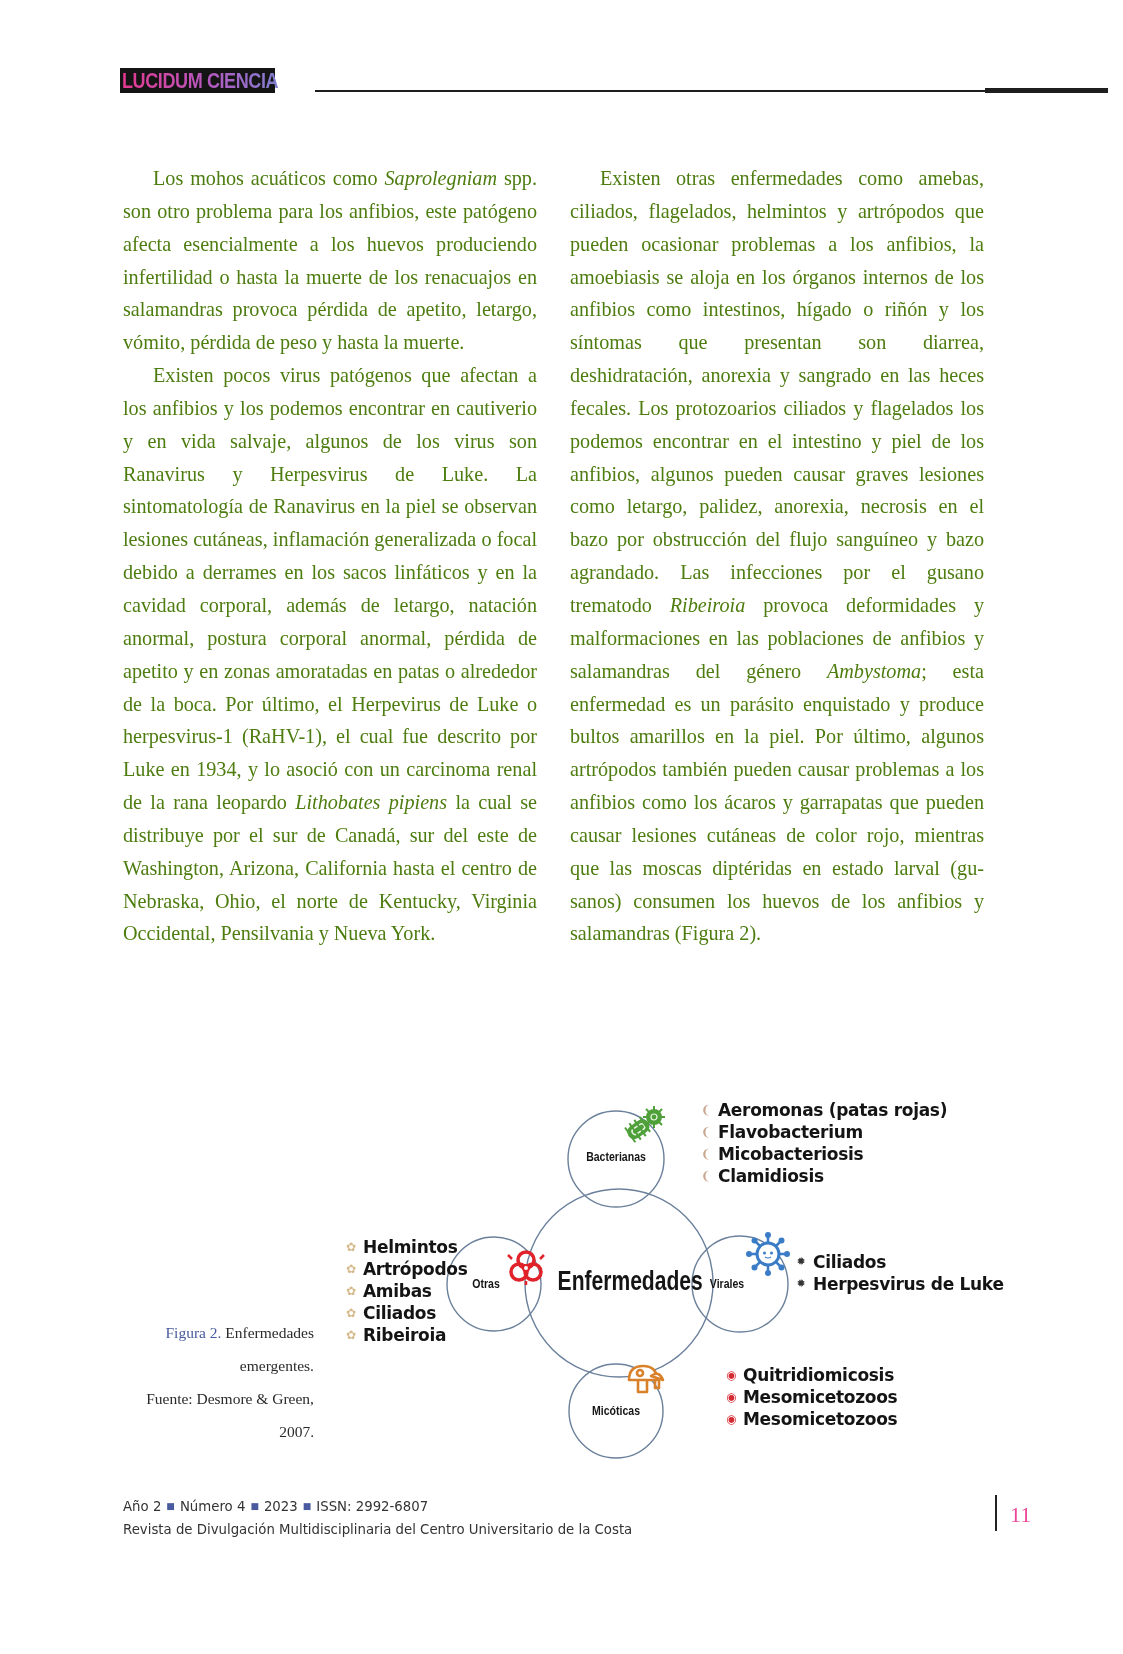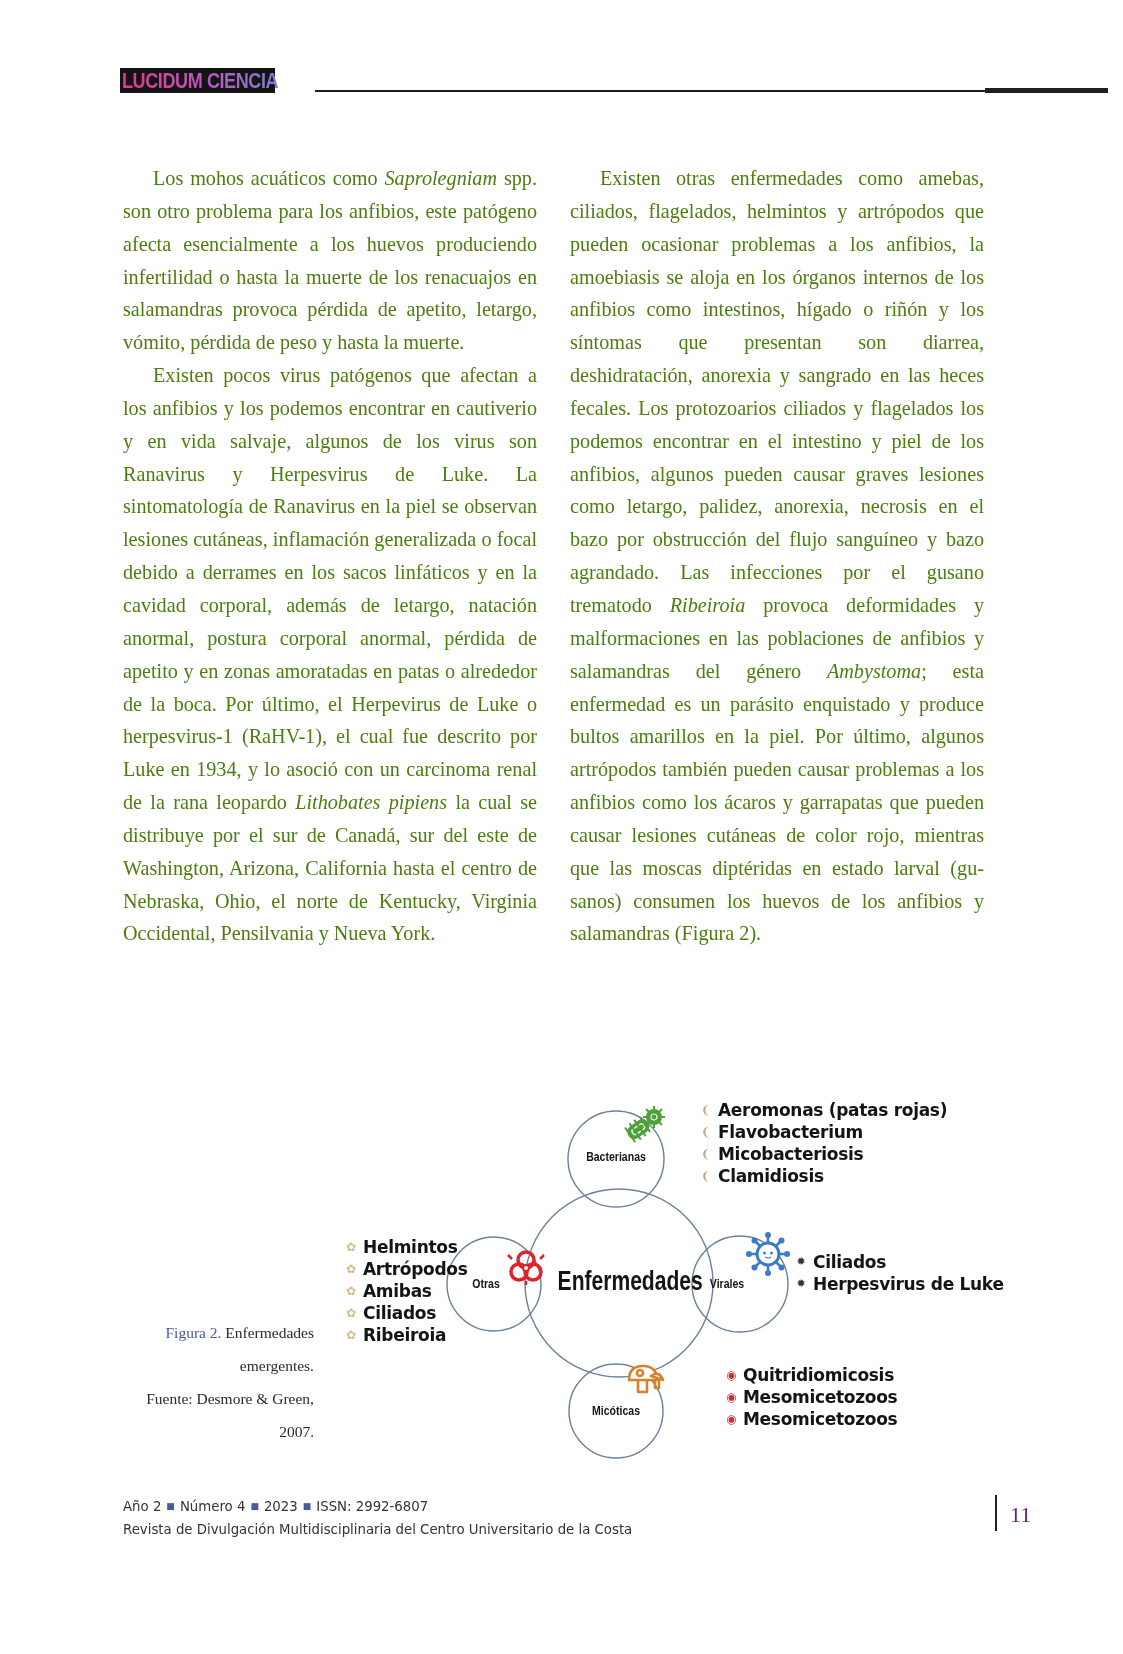--- a/index.html
+++ b/index.html
@@ -31,21 +31,21 @@
   .bullet { display: inline-block; width: 12px; margin-right: 6px; text-align: center; font-size: 12px; font-weight: normal; }
   .bullet-bact { color: #c9a68e; }
   .bullet-vir { color: #333; font-size: 11px; }
   .bullet-myc { color: #d42b33; }
   .bullet-otr { color: #d6b98a; font-size: 12px; }
 
   .footer-line1 { position: absolute; left: 123px; top: 1499px; font-family: "DejaVu Sans", sans-serif; font-size: 13.3px; color: #333; white-space: nowrap; }
   .footer-line2 { position: absolute; left: 123px; top: 1522px; font-family: "DejaVu Sans", sans-serif; font-size: 13.3px; color: #333; white-space: nowrap; }
   .footer-sep { color: #4a5a9e; font-size: 9px; vertical-align: 2px; margin: 0 5px; }
   .page-divider { position: absolute; left: 995px; top: 1495px; width: 2px; height: 36px; background: #222; }
-  .page-number { position: absolute; left: 1010px; top: 1502px; font-family: "Liberation Serif", serif; font-size: 22px; color: #701a75; }
+  .page-number { position: absolute; left: 1010px; top: 1502px; font-family: "Liberation Serif", serif; font-size: 22px; color: #ec4899; }
 </style>
 </head>
 <body>
 
 <div class="header-bar">
   <span class="header-title">LUCIDUM CIENCIA</span>
 </div>
 <div class="header-line"></div>
 <div class="header-line-thick"></div>
 

